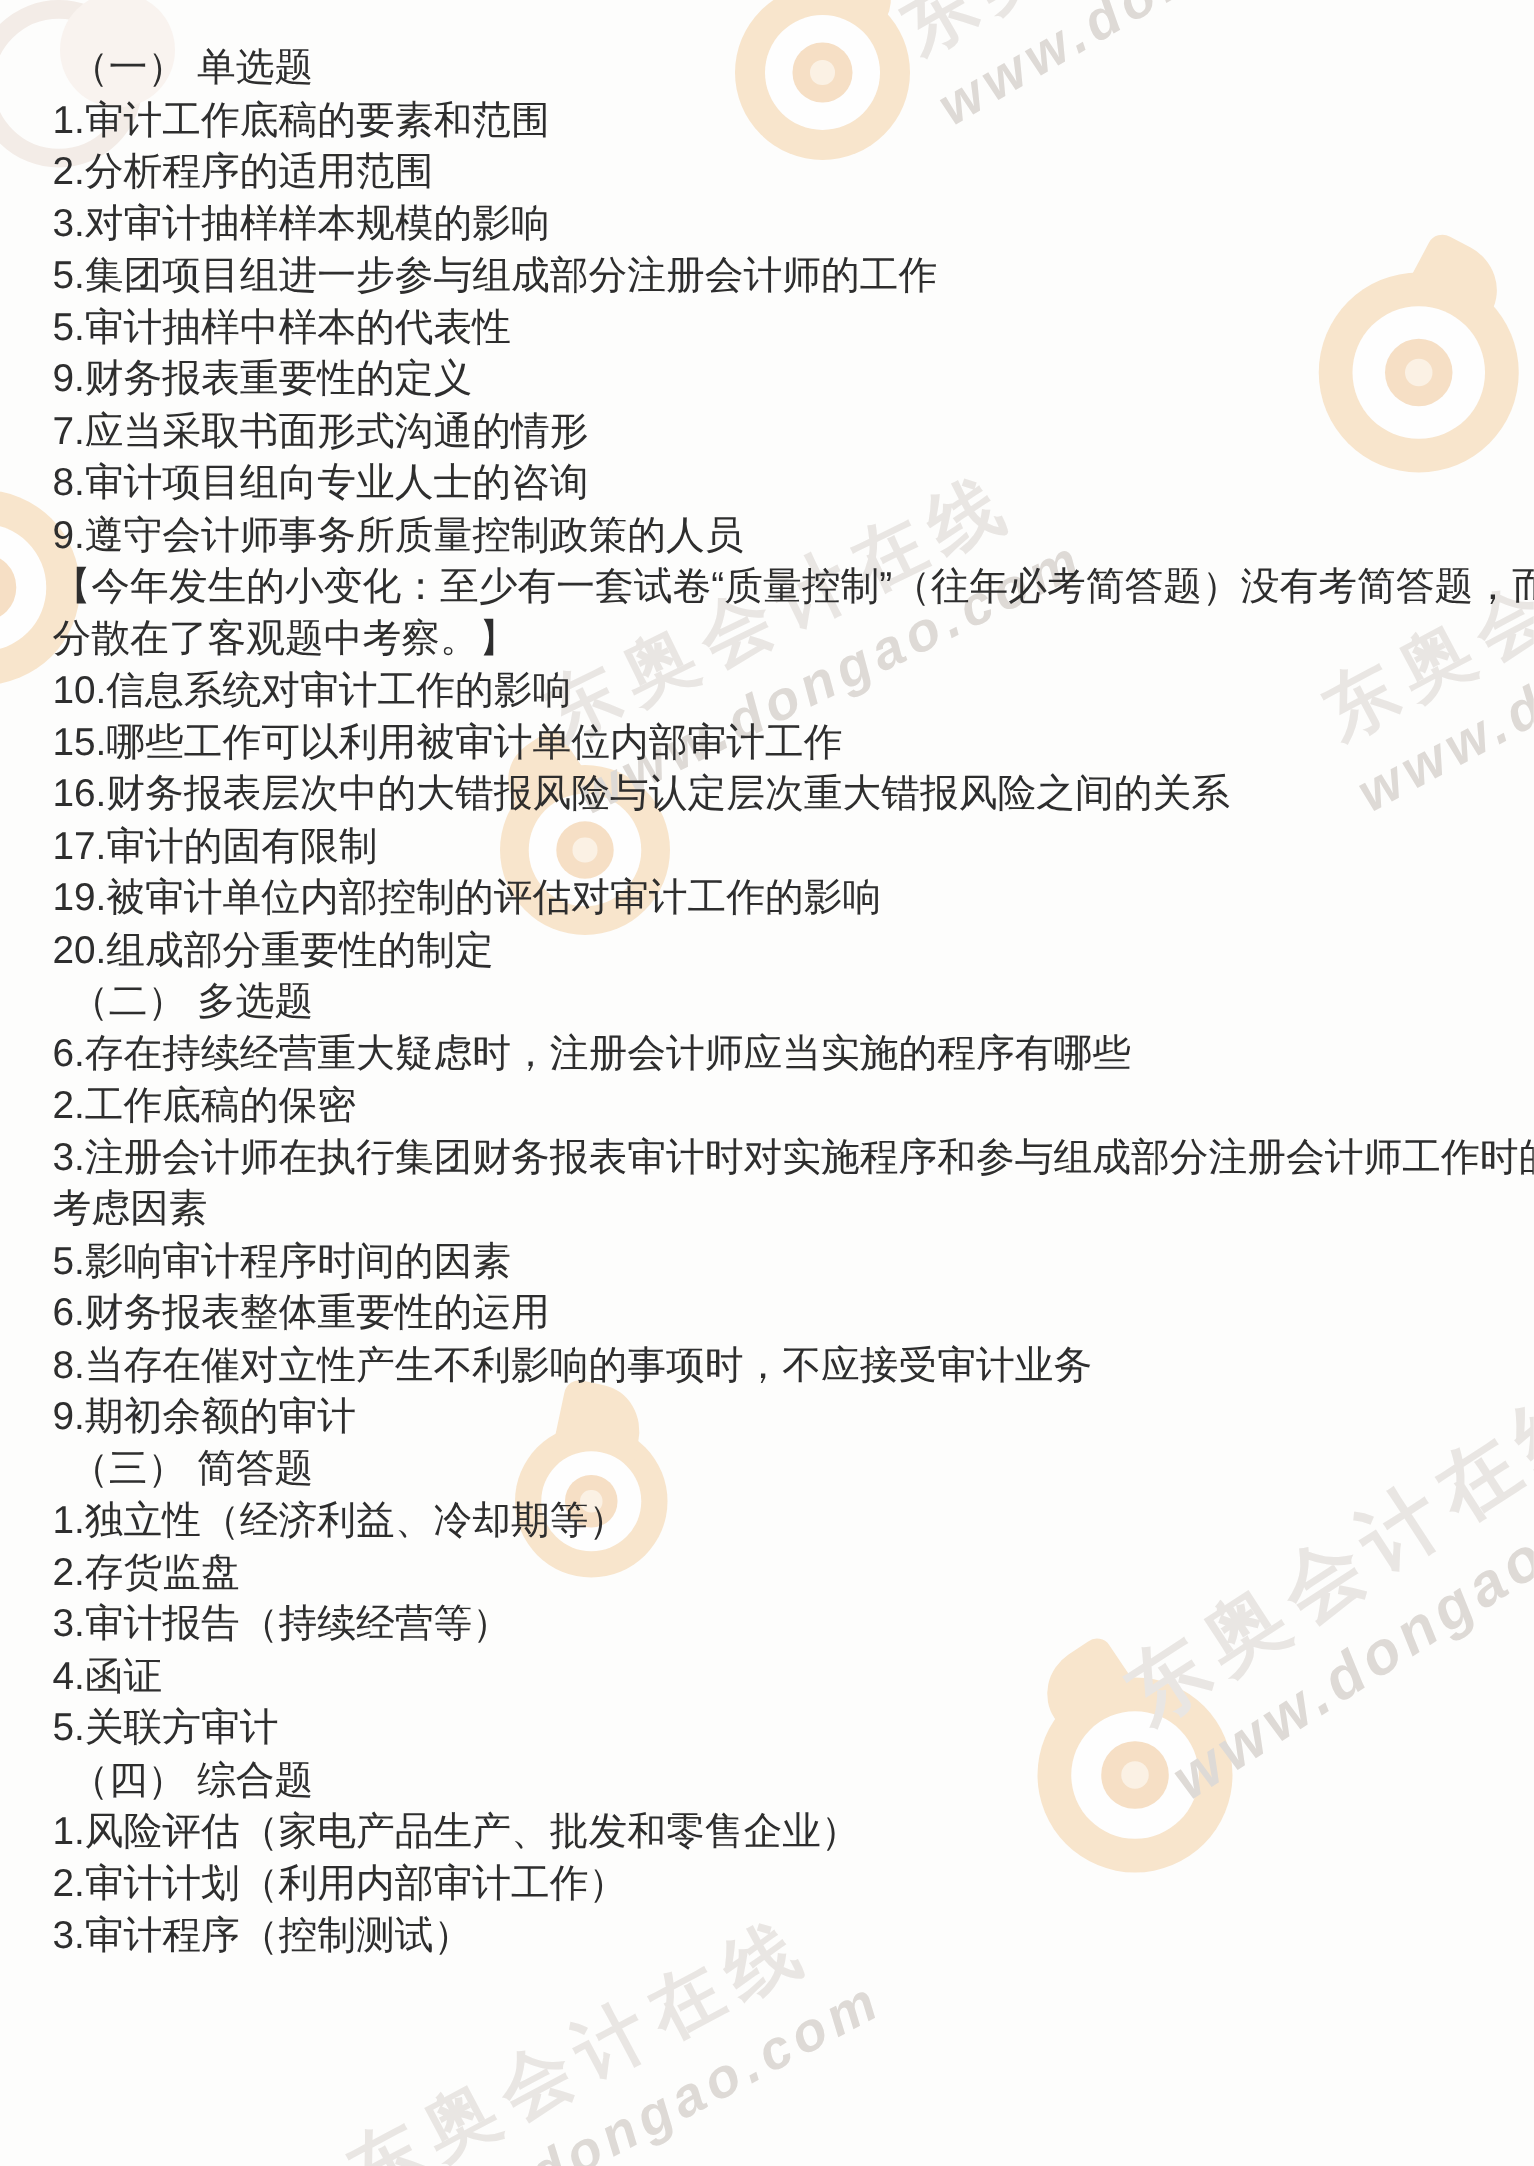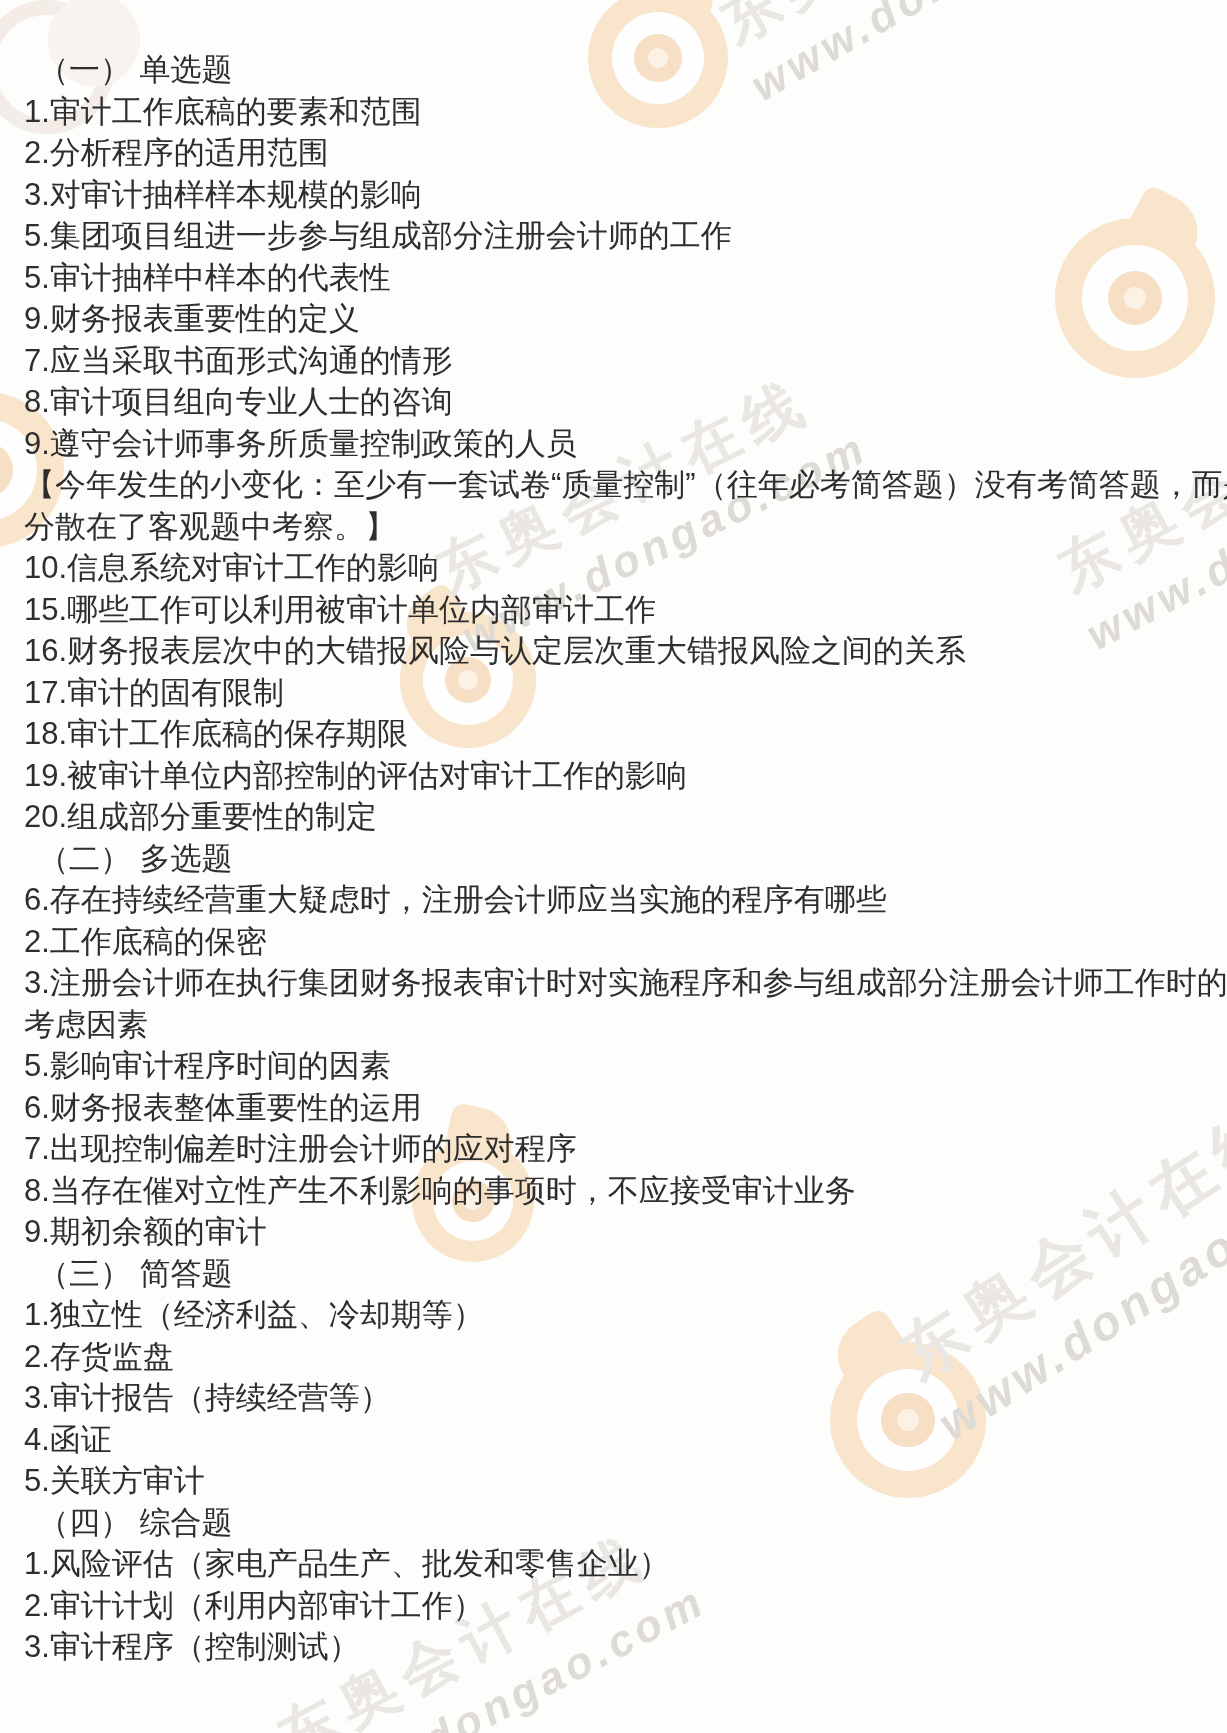--- a/index.html
+++ b/index.html
@@ -35,25 +35,24 @@
     font-size:44px;font-weight:bold;font-style:italic;letter-spacing:5px;
     color:#dedad6;white-space:nowrap;margin-top:4px;margin-left:-6px;
   }
   .wm-text.big .wm-brand{font-size:64px;}
   .wm-text.big .wm-url{font-size:48px;}
   .faint-ring{position:absolute;border-radius:50%;border:15px solid #f3ece7;}
   .faint-disc{position:absolute;border-radius:50%;background:#f9f3ef;}
   
   #doc{
     position:relative;z-index:1;
-    padding:33px 40px 0 24px;
+    padding:33px 40px 0 42px;
     color:#2e2e2e;
     font-size:31px;
     line-height:41.5px;
-    margin-top:16px;
   }
   .line{height:41.5px;white-space:nowrap;}
   .line.heading{padding-left:14px;}
 </style>
 </head>
 <body>
 
 <div id="page">
 
   <div id="wm-layer">
@@ -139,31 +138,29 @@
       <div class="line item">9.财务报表重要性的定义</div>
       <div class="line item">7.应当采取书面形式沟通的情形</div>
       <div class="line item">8.审计项目组向专业人士的咨询</div>
       <div class="line item">9.遵守会计师事务所质量控制政策的人员</div>
       <div class="line note">【今年发生的小变化：至少有一套试卷“质量控制”（往年必考简答题）没有考简答题，而是</div>
       <div class="line note">分散在了客观题中考察。】</div>
       <div class="line item">10.信息系统对审计工作的影响</div>
       <div class="line item">15.哪些工作可以利用被审计单位内部审计工作</div>
       <div class="line item">16.财务报表层次中的大错报风险与认定层次重大错报风险之间的关系</div>
       <div class="line item">17.审计的固有限制</div>
-      <div class="line item">18.审计工作底稿的保存期限</div>
       <div class="line item">19.被审计单位内部控制的评估对审计工作的影响</div>
       <div class="line item">20.组成部分重要性的制定</div>
       <div class="line heading">（二） 多选题</div>
       <div class="line item">6.存在持续经营重大疑虑时，注册会计师应当实施的程序有哪些</div>
       <div class="line item">2.工作底稿的保密</div>
       <div class="line item">3.注册会计师在执行集团财务报表审计时对实施程序和参与组成部分注册会计师工作时的</div>
       <div class="line wrap">考虑因素</div>
       <div class="line item">5.影响审计程序时间的因素</div>
       <div class="line item">6.财务报表整体重要性的运用</div>
-      <div class="line item">7.出现控制偏差时注册会计师的应对程序</div>
       <div class="line item">8.当存在催对立性产生不利影响的事项时，不应接受审计业务</div>
       <div class="line item">9.期初余额的审计</div>
       <div class="line heading">（三） 简答题</div>
       <div class="line item">1.独立性（经济利益、冷却期等）</div>
       <div class="line item">2.存货监盘</div>
       <div class="line item">3.审计报告（持续经营等）</div>
       <div class="line item">4.函证</div>
       <div class="line item">5.关联方审计</div>
       <div class="line heading">（四） 综合题</div>
       <div class="line item">1.风险评估（家电产品生产、批发和零售企业）</div>

